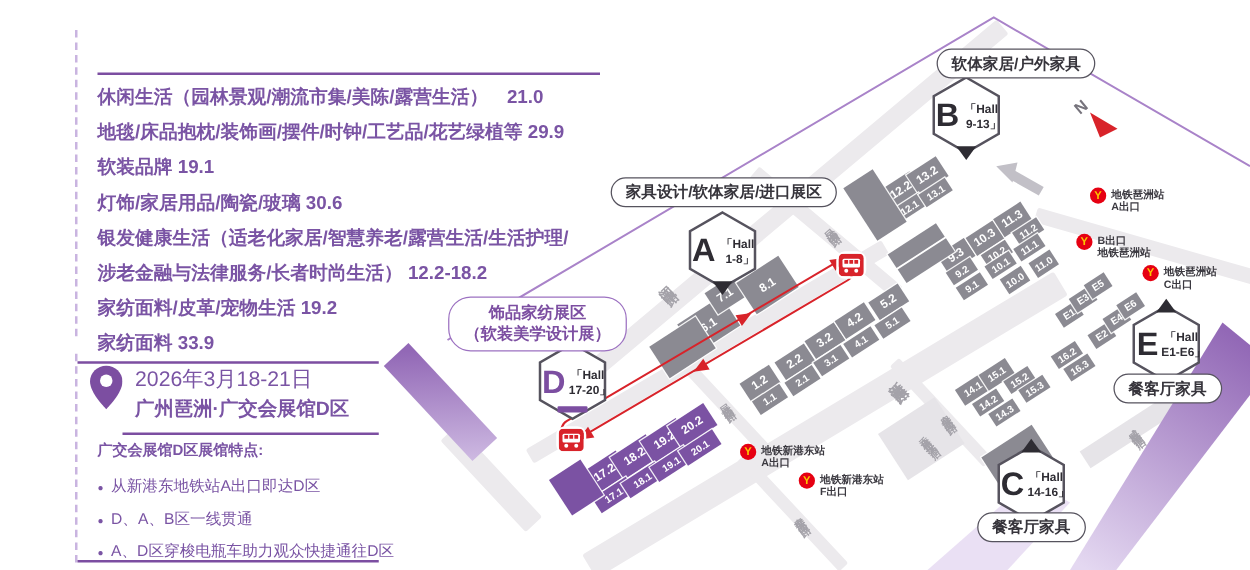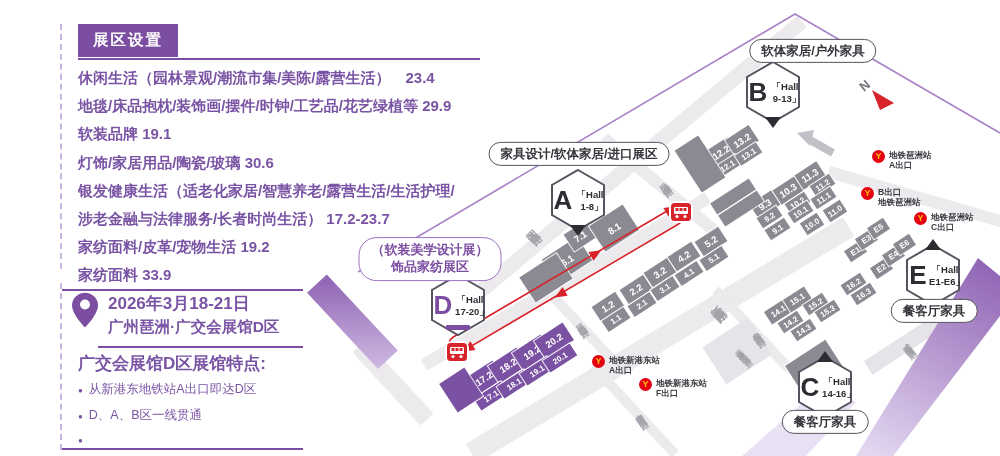--- a/index.html
+++ b/index.html
@@ -7,23 +7,23 @@
           font-family:"Liberation Sans","DejaVu Sans",sans-serif;}
   
   .dash-edge{position:absolute;border-left:2px dashed #C9B4E0;width:0;}
   .hdr-box{position:absolute;left:78px;top:24px;background:#7C4EA1;color:#fff;
            font-size:15.5px;font-weight:bold;padding:6px 15px;letter-spacing:2px;}
   .hdr-line{position:absolute;left:78px;top:58px;width:402px;height:2px;background:#7C4EA1;}
   .zones{position:absolute;left:78px;top:64px;width:420px;color:#7A54A4;
          font-size:15px;font-weight:600;line-height:28.2px;white-space:nowrap;}
   .pdiv{position:absolute;height:2px;background:#7C4EA1;}
   .pin{position:absolute;left:72px;top:292px;}
-  .date-txt{position:absolute;left:108px;top:292px;font-size:17px;font-weight:bold;color:#7A54A4;}
+  .date-txt{position:absolute;left:108px;top:292px;font-size:17px;font-weight:normal;color:#7A54A4;}
   .venue-txt{position:absolute;left:108px;top:317px;font-size:15.5px;font-weight:bold;color:#7A54A4;}
-  .feat-title{position:absolute;left:78px;top:352px;font-size:17px;font-weight:bold;color:#7A54A4;}
+  .feat-title{position:absolute;left:78px;top:352px;font-size:12px;font-weight:bold;color:#7A54A4;}
   .feats{position:absolute;left:78px;top:377px;color:#7A54A4;font-size:12.5px;line-height:24px;}
   .feats .row{display:flex;align-items:baseline;gap:6px;white-space:nowrap;}
   .feats .dot{font-size:8px;}
   
   .map-root{position:absolute;left:0;top:0;width:1000px;height:456px;}
   .road{position:absolute;background:#ECEAED;border-radius:2px;z-index:1;}
   .place{position:absolute;background:#E6E4E8;z-index:1;}
   .hall{position:absolute;display:flex;align-items:center;justify-content:center;
         background:#8B8A92;color:#fff;font-weight:bold;z-index:3;
         box-shadow:0 0 0 1px rgba(255,255,255,.9);}
@@ -45,30 +45,29 @@
              transform:rotate(-40deg);z-index:6;}
 </style>
 </head>
 <body>
 
 <div class="canvas">
 
   <div class="dash-edge" style="left:60px;top:24px;height:245px;"></div>
   <div class="dash-edge" style="left:60px;top:283px;height:167px;"></div>
 
-  <div class="hdr-box">展区设置</div>
   <div class="hdr-line"></div>
 
   <div class="zones">
-    <div>休闲生活（园林景观/潮流市集/美陈/露营生活）　23.4</div>
+    <div>休闲生活（园林景观/潮流市集/美陈/露营生活）　21.0</div>
     <div>地毯/床品抱枕/装饰画/摆件/时钟/工艺品/花艺绿植等 29.9</div>
     <div>软装品牌 19.1</div>
     <div>灯饰/家居用品/陶瓷/玻璃 30.6</div>
     <div>银发健康生活（适老化家居/智慧养老/露营生活/生活护理/</div>
-    <div>涉老金融与法律服务/长者时尚生活） 17.2-23.7</div>
+    <div>涉老金融与法律服务/长者时尚生活） 12.2-18.2</div>
     <div>家纺面料/皮革/宠物生活 19.2</div>
     <div>家纺面料 33.9</div>
   </div>
 
   <div class="pdiv" style="left:62px;top:289px;width:241px;"></div>
 
   <div class="pin">
     <svg width="26" height="36" viewBox="0 0 24 32">
       <path d="M12,0 C5.4,0 0,5.2 0,11.6 C0,20.4 12,32 12,32 S24,20.4 24,11.6 C24,5.2 18.6,0 12,0 Z" fill="#7C4EA1"></path>
       <circle cx="12" cy="11" r="4.6" fill="#fff"></circle>
@@ -84,20 +83,21 @@
     <div class="row">
         <span class="dot">●</span>
         <span>从新港东地铁站A出口即达D区</span>
       </div>
     <div class="row">
         <span class="dot">●</span>
         <span>D、A、B区一线贯通</span>
       </div>
     <div class="row">
         <span class="dot">●</span>
+        <span>A、D区穿梭电瓶车助力观众快捷通往D区</span>
       </div>
   </div>
 
   <div class="pdiv" style="left:62px;top:448px;width:241px;"></div>
 
   <div class="map-root">
     <div id="roads-layer">
         <div class="road" style="left: 387px; top: 164.5px; width: 470px; height: 15px; transform: rotate(-40deg);"></div>
         <div class="road" style="left: 401px; top: 274.5px; width: 330px; height: 13px; transform: rotate(-30.5deg);"></div>
         <div class="road" style="left: 586px; top: 180px; width: 150px; height: 12px; transform: rotate(40deg);"></div>
@@ -289,22 +289,22 @@
   </svg></div>
       </div>
     <div id="pills-layer">
         <div class="pill" style="left: 813px; top: 51px;">
           <div class="">软体家居/户外家具</div>
         </div>
         <div class="pill" style="left: 579px; top: 154px;">
           <div class="">家具设计/软体家居/进口展区</div>
         </div>
         <div class="pill pill-purple" style="left: 430px; top: 259px;">
+          <div class="">饰品家纺展区</div>
           <div class="">（软装美学设计展）</div>
-          <div class="">饰品家纺展区</div>
         </div>
         <div class="pill" style="left: 934px; top: 311px;">
           <div class="">餐客厅家具</div>
         </div>
         <div class="pill" style="left: 825px; top: 422px;">
           <div class="">餐客厅家具</div>
         </div>
       </div>
 
     <div class="bus" style="left:447px;top:343px;">

